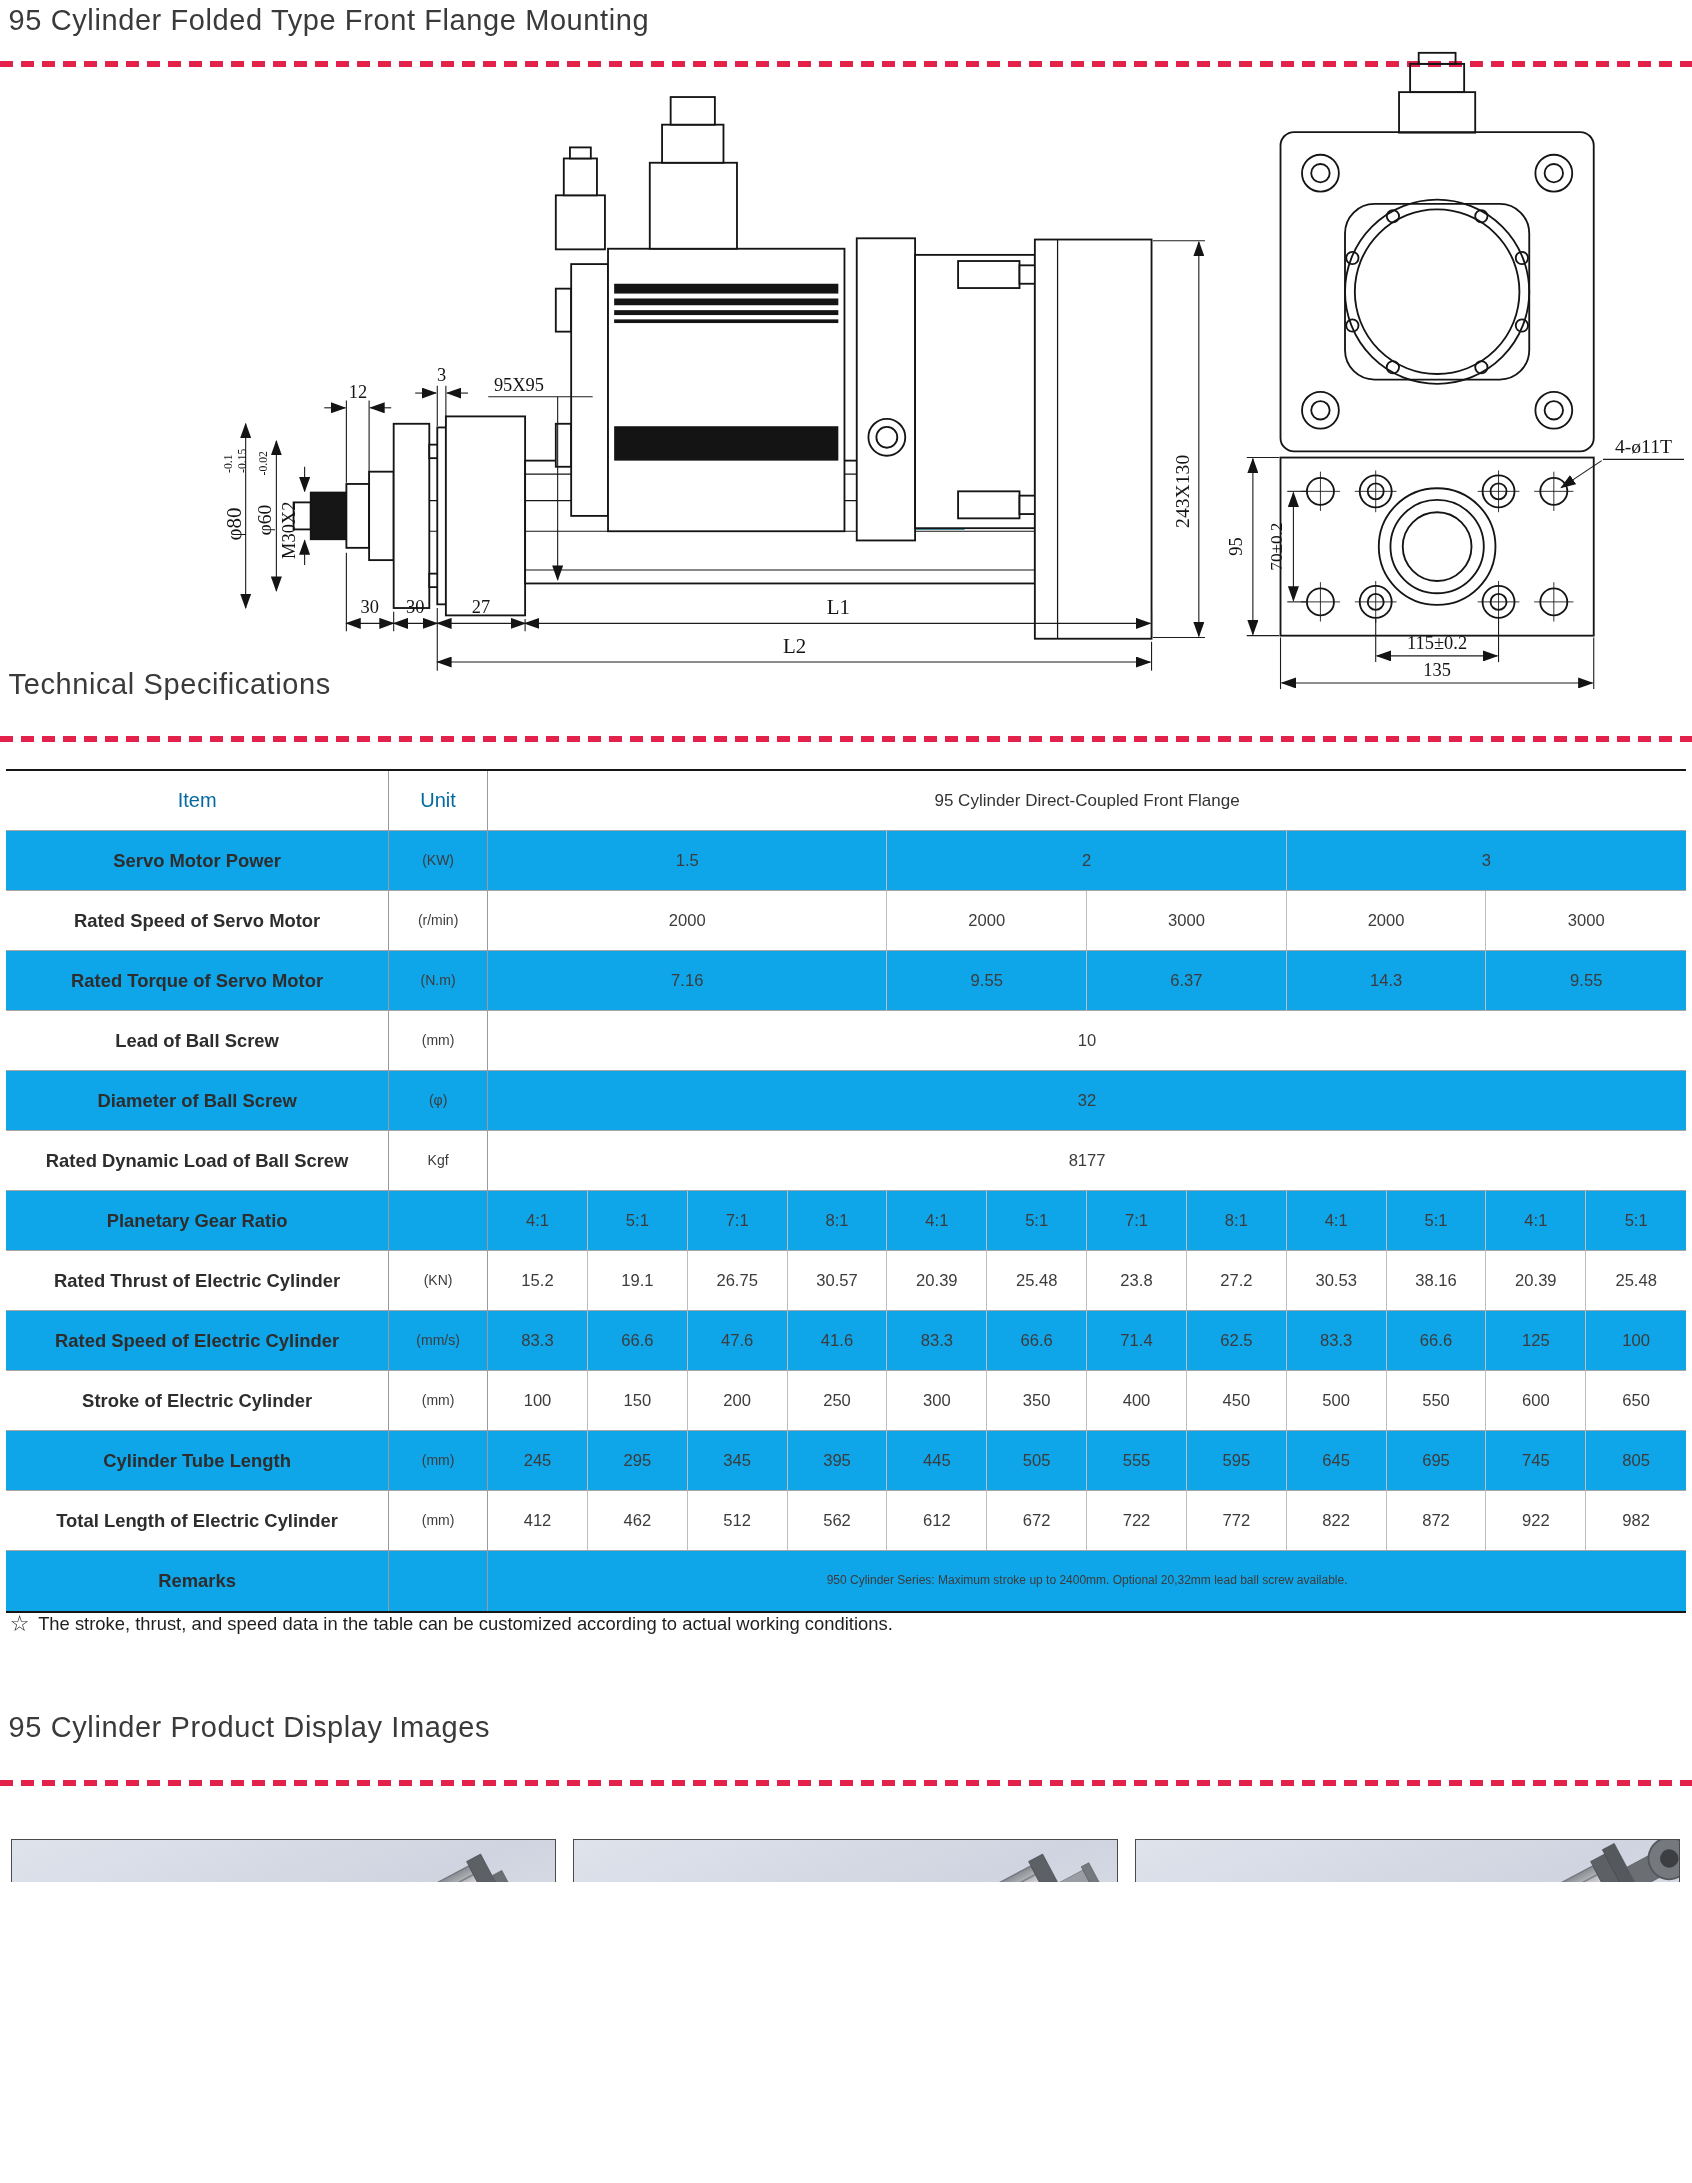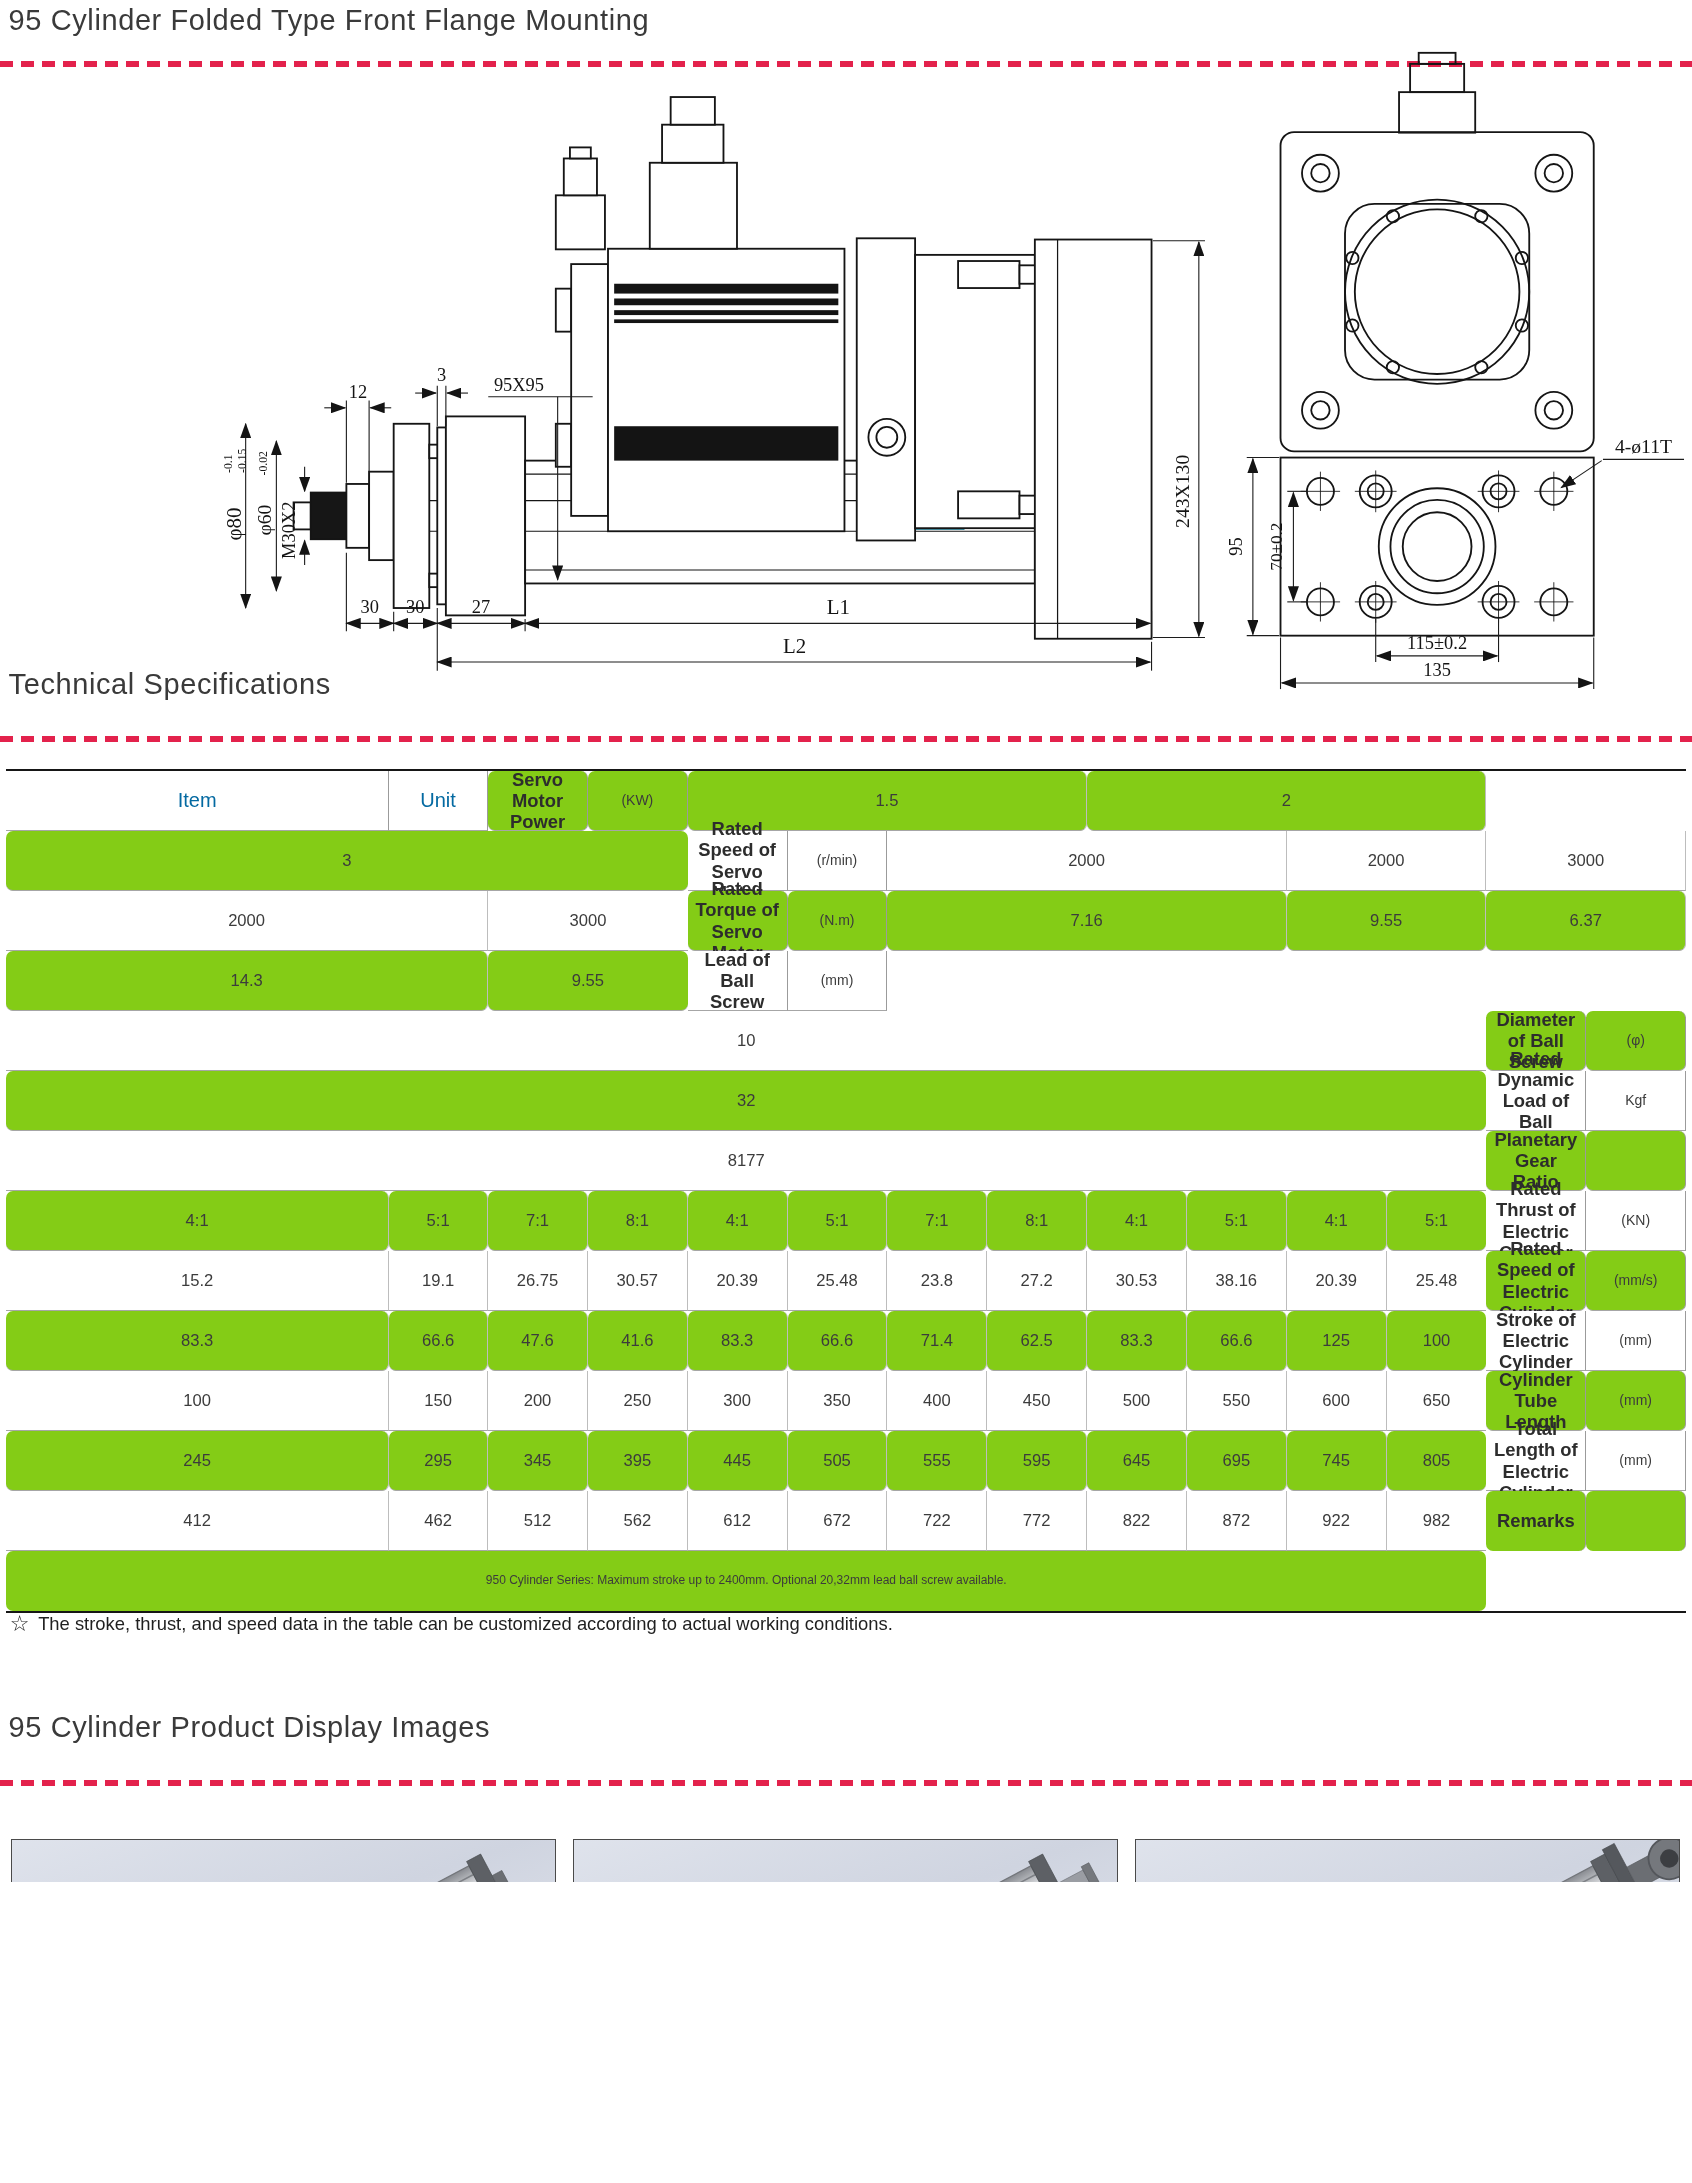--- a/index.html
+++ b/index.html
@@ -17,21 +17,21 @@
               border-top:2.5px solid #161616;border-bottom:2.5px solid #161616;}
   #spec-table .cell{display:flex;align-items:center;justify-content:center;text-align:center;
               border-bottom:1.2px solid #a6a6a6;background:#fff;font-size:16.6px;color:#3c3c3c;
               line-height:1.15;padding:0 3.7px;box-sizing:border-box;}
   #spec-table .vline2{border-right:1.2px solid #9b9b9b;}
   #spec-table .vline1{border-right:1.2px solid #bdbdbd;}
   #spec-table .lab{font-weight:bold;font-size:18.4px;color:#2d2d2d;}
   #spec-table .unit{font-size:14px;}
   #spec-table .th{font-size:20px;color:#0369a1;}
   #spec-table .group{font-size:17px;color:#333;}
-  #spec-table .shade{background:#84cc16;border-radius:7px;}
+  #spec-table .shade{background:#0ea5e9;}
   #spec-table .row-last{border-bottom:none;}
   #spec-table .remark{font-size:12px;}
 
   #footnote{position:absolute;left:9.8px;top:1613px;display:flex;align-items:center;gap:8.6px;
             color:#1f1f1f;}
   #footnote .star{font-size:22px;line-height:1;}
   #footnote .txt{font-size:18.4px;}
 
   
   #gallery{position:absolute;left:11px;top:1839px;width:1670px;display:flex;gap:17px;}
@@ -249,20 +249,21 @@
       <text x="2340" y="1100">135</text>
     </g>
   </svg>
 
   <div class="h" style="top:668px;">Technical Specifications</div>
   <div class="dash" style="top:736px;"></div>
 
   <div id="spec-table">
       <div class="cell th vline2">Item</div>
       <div class="cell th vline2">Unit</div>
+      <div class="cell group" style="grid-column: span 12;">95 Cylinder Direct-Coupled Front Flange</div>
       <div class="cell lab vline2 shade">Servo Motor Power</div>
       <div class="cell unit vline2 shade">(KW)</div>
       <div class="cell val shade vline1" style="grid-column: span 4;">1.5</div>
       <div class="cell val shade vline1" style="grid-column: span 4;">2</div>
       <div class="cell val shade" style="grid-column: span 4;">3</div>
       <div class="cell lab vline2">Rated Speed of Servo Motor</div>
       <div class="cell unit vline2">(r/min)</div>
       <div class="cell val vline1" style="grid-column: span 4;">2000</div>
       <div class="cell val vline1" style="grid-column: span 2;">2000</div>
       <div class="cell val vline1" style="grid-column: span 2;">3000</div>

